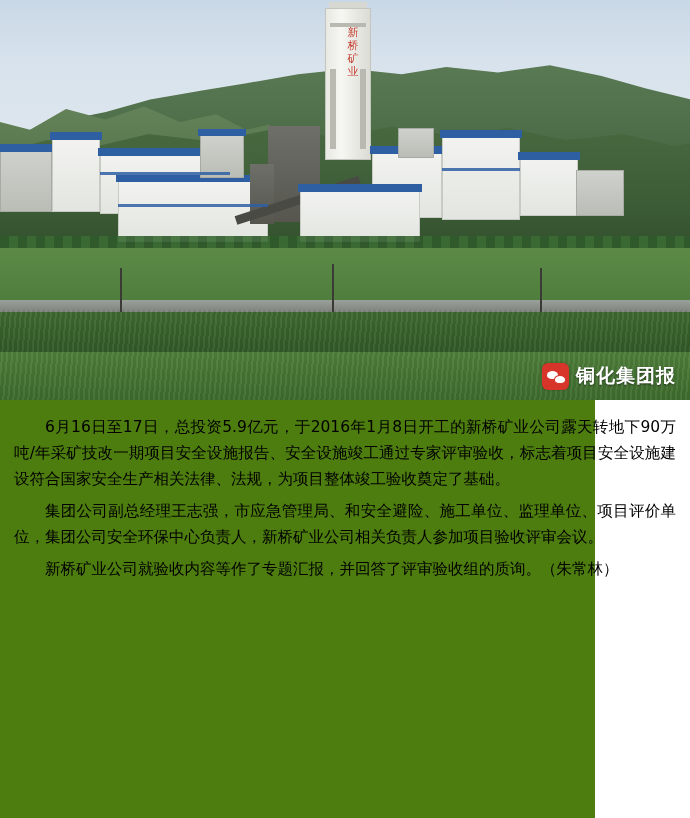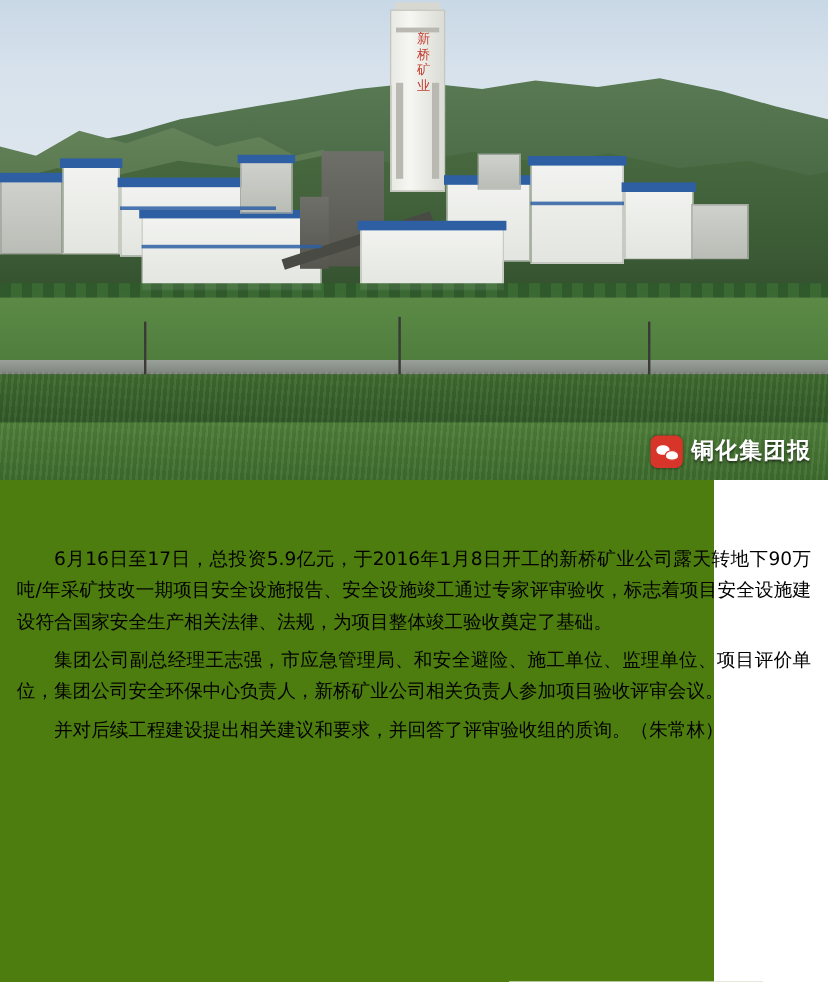--- a/index.html
+++ b/index.html
@@ -210,21 +210,20 @@
     text-shadow: 0 1px 2px rgba(0,0,0,.55);
     font-family: "DejaVu Sans", sans-serif;
     letter-spacing: 1px;
   }
 
   
   .article {
     padding: 14px 14px 0 14px;
     box-sizing: border-box;
     width: 690px;
-    margin-top: 39px;
   }
   .article p {
     margin: 0 0 6px 0;
     font-family: "DejaVu Sans", "Liberation Sans", sans-serif;
     font-size: 15.5px;
     line-height: 26px;
     color: #000000;
     text-align: justify;
     text-indent: 2em;
     word-break: break-all;
@@ -295,16 +294,16 @@
 
     <div class="wm">
       <div class="wm-logo"></div>
       <div class="wm-text">铜化集团报</div>
     </div>
   </div>
 
   <div class="article">
     <p>6月16日至17日，总投资5.9亿元，于2016年1月8日开工的新桥矿业公司露天转地下90万吨/年采矿技改一期项目安全设施报告、安全设施竣工通过专家评审验收，标志着项目安全设施建设符合国家安全生产相关法律、法规，为项目整体竣工验收奠定了基础。</p>
     <p>集团公司副总经理王志强，市应急管理局、和安全避险、施工单位、监理单位、项目评价单位，集团公司安全环保中心负责人，新桥矿业公司相关负责人参加项目验收评审会议。</p>
-    <p>并对后续工程建设提出相关建议和要求，并回答了评审验收组的质询。（朱常林）</p>
+    <p>新桥矿业公司就验收内容等作了专题汇报，并回答了评审验收组的质询。（朱常林）</p>
   </div>
 
 </div>
 
 </body></html>

